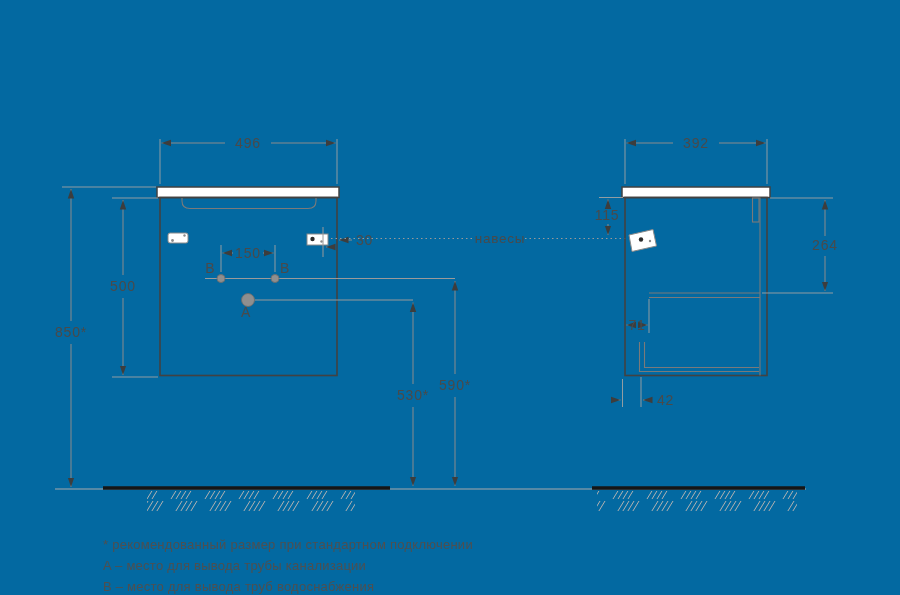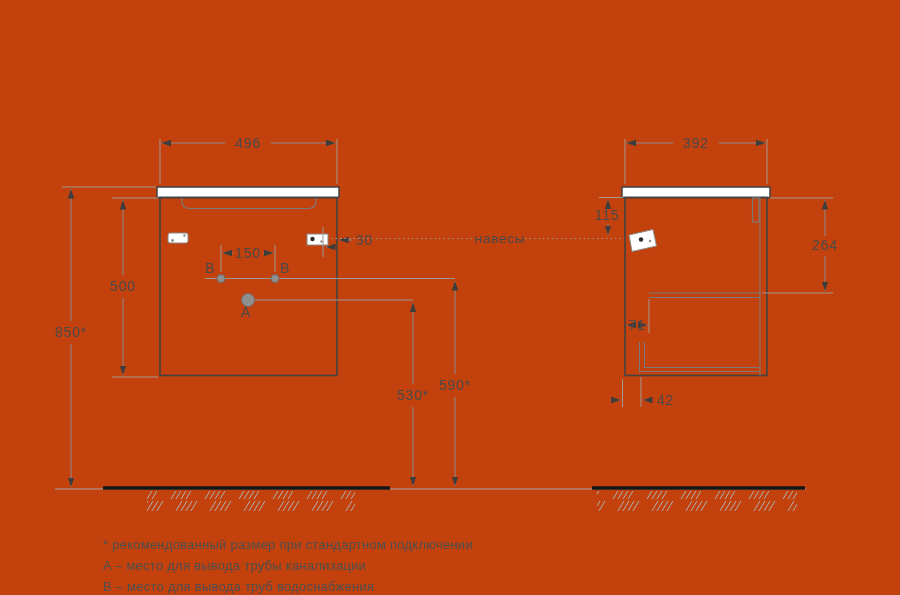--- a/index.html
+++ b/index.html
@@ -1,19 +1,19 @@
 <!DOCTYPE html>
 <html><head>
 <meta charset="utf-8">
 <style>
   html,body{margin:0;padding:0;background:#ffffff;}
   .canvas{
     position:relative;
     width:900px;height:595px;
-    background:#c2410c;
+    background:#0369a1;
     font-family:"Liberation Sans",sans-serif;
     overflow:hidden;
   }
   svg{display:block;}
   text{
     font-family:"Liberation Sans",sans-serif;
     fill:#4a4a4a;
   }
   .dim-text{font-size:14px;letter-spacing:0.8px;}
   .point-label{font-size:14px;letter-spacing:0.5px;}

